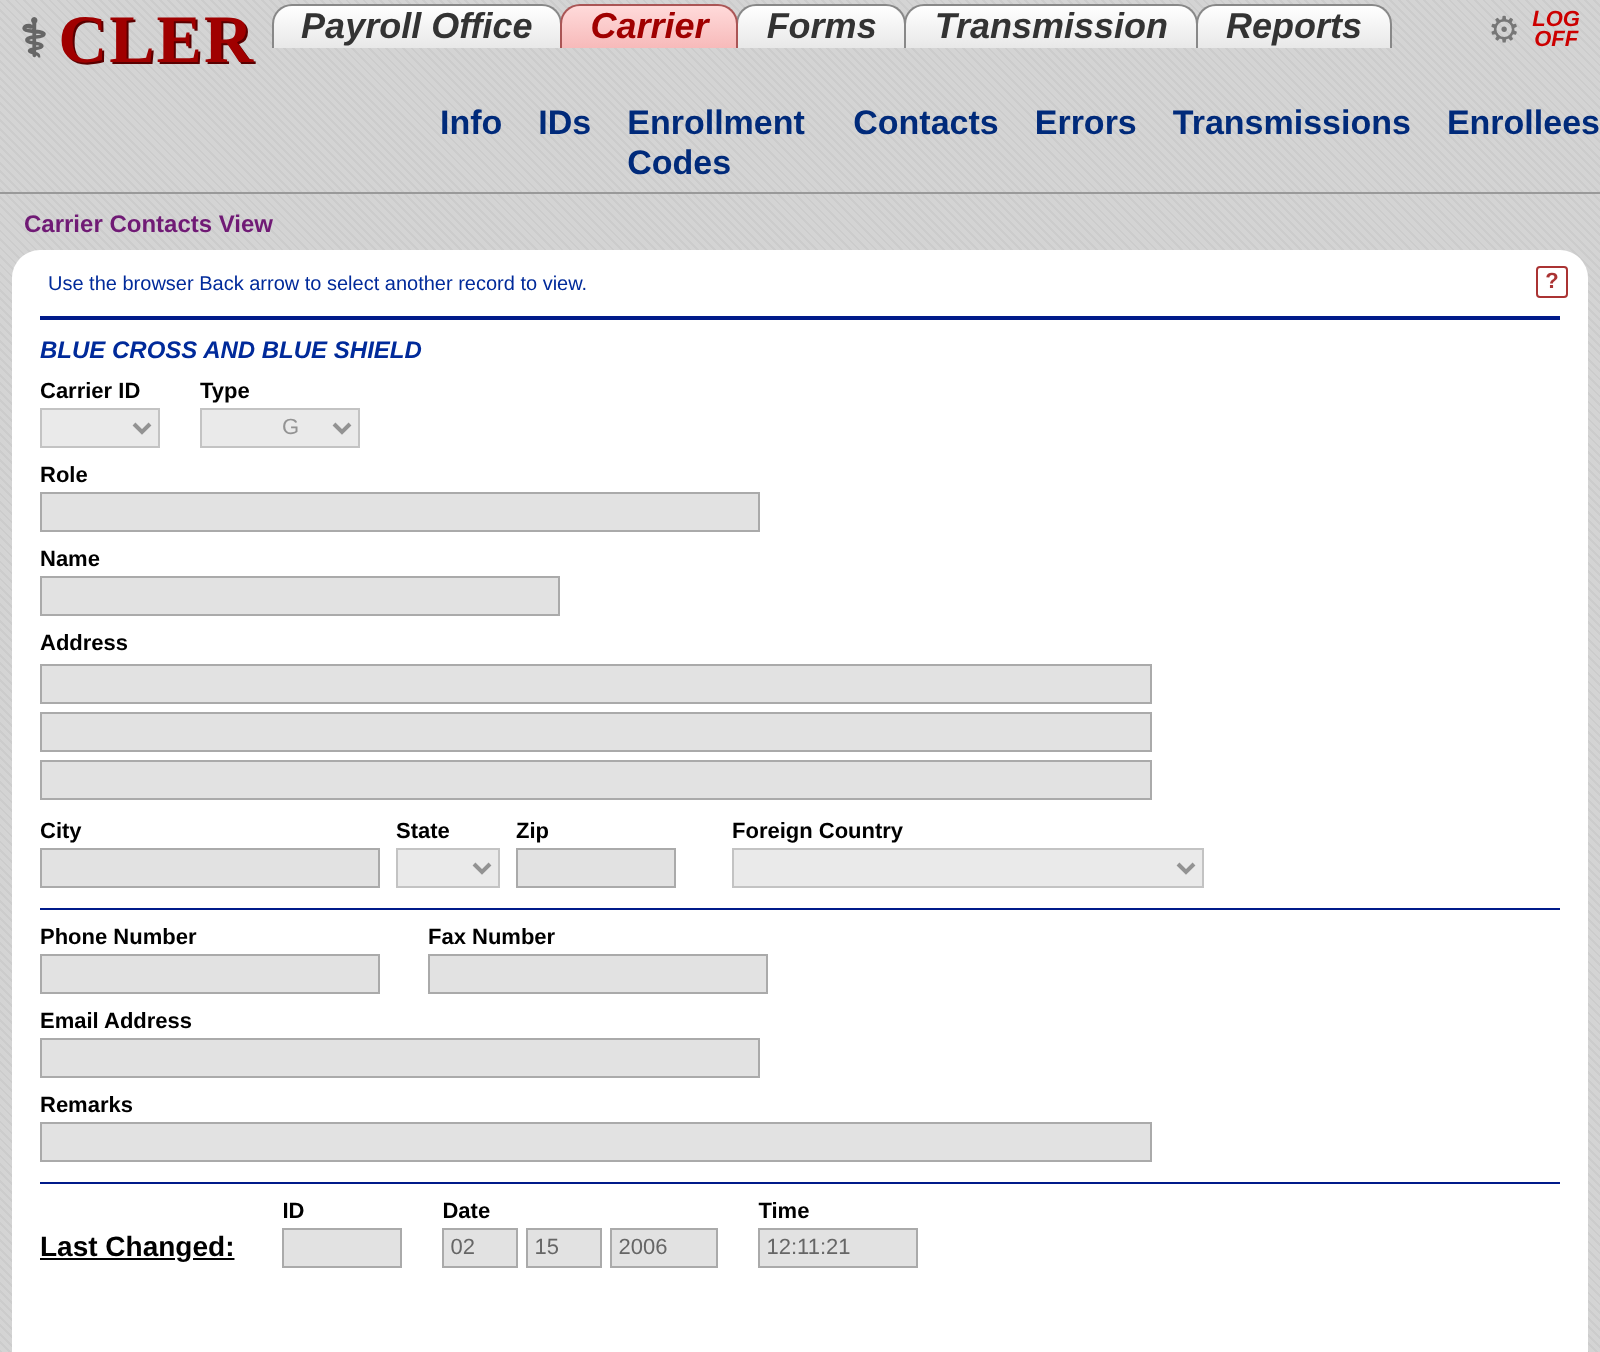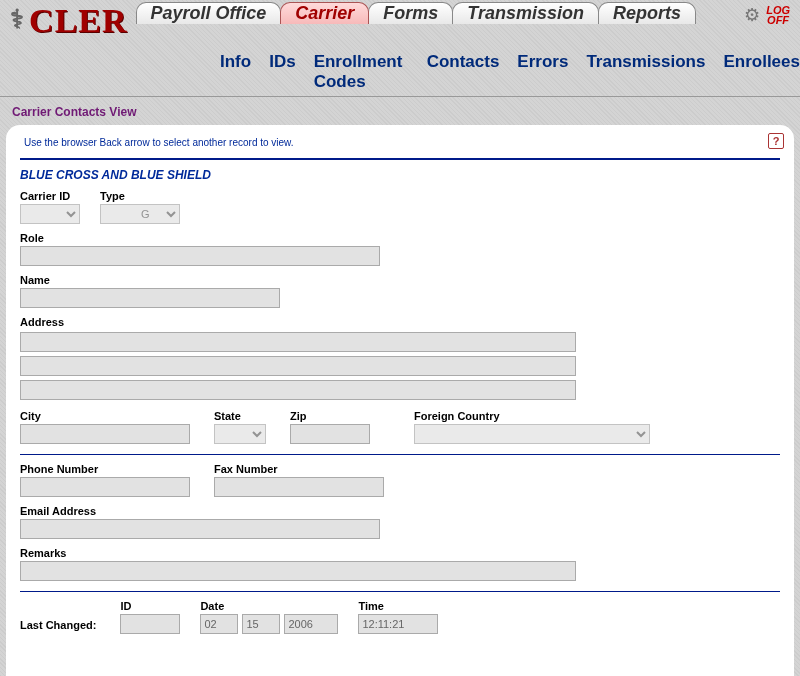--- a/index.html
+++ b/index.html
@@ -133,21 +133,21 @@
       padding: 2px 0 8px 0;
     }
     .field-row {
       display: flex;
       gap: 20px;
       margin-bottom: 6px;
       align-items: flex-end;
     }
     .field-block { display:flex; flex-direction:column; gap:2px; }
     .field-label { font-weight:bold; font-size:11px; color:#000; }
-    .inline-label { font-weight:bold; font-size:11px; color:#000; align-self:center; margin-right:4px;}
+    .inline-label { font-weight:bold; font-size:14px; color:#000; align-self:center; margin-right:4px;text-decoration:underline;}
     input.ro, select.ro {
       background:#e2e2e2;
       border:1px solid #aaa;
       color:#666;
       font-size:11px;
       height:20px;
       padding:1px 3px;
       font-family: inherit;
     }
     select.ro { padding-right:14px; appearance:auto;padding-left:36px; }
@@ -230,21 +230,21 @@
 
     <div class="field-row" style="margin-top:8px;">
       <div class="field-block stack">
         <span class="field-label">Address</span>
         <input class="ro w556" readonly="" value="" style="">
         <input class="ro w556" readonly="" value="" style="">
         <input class="ro w556" readonly="" value="" style="">
       </div>
     </div>
 
-    <div class="field-row" style="margin-top:10px; gap:24px;">
+    <div class="field-row" style="margin-top:10px; gap:8px;">
       <div class="field-block">
         <span class="field-label">City</span>
         <input class="ro w170" readonly="" value="" style="">
       </div>
       <div class="field-block">
         <span class="field-label">State</span>
         <select class="ro w44" disabled="">
           <option>DC</option>
         </select>
       </div>

